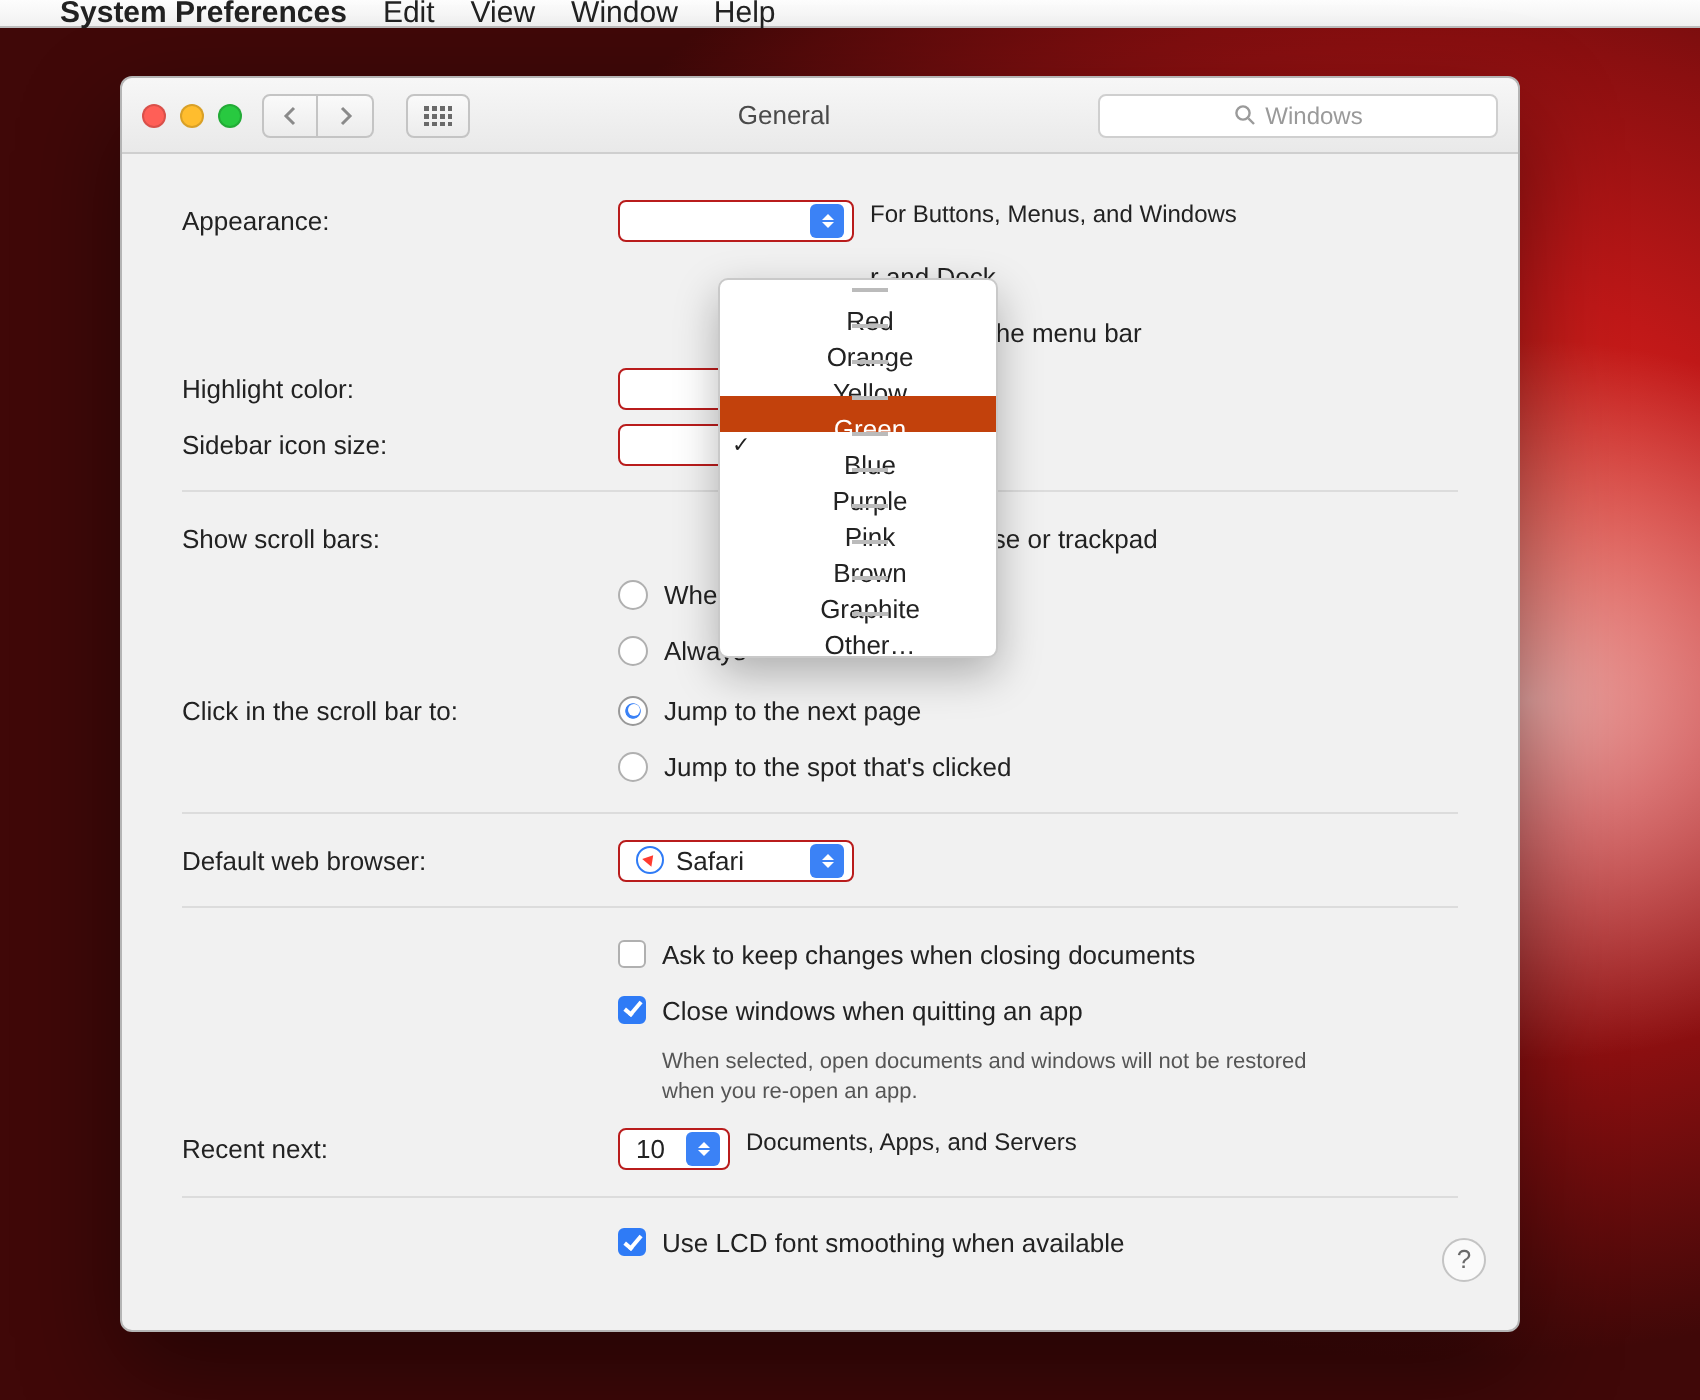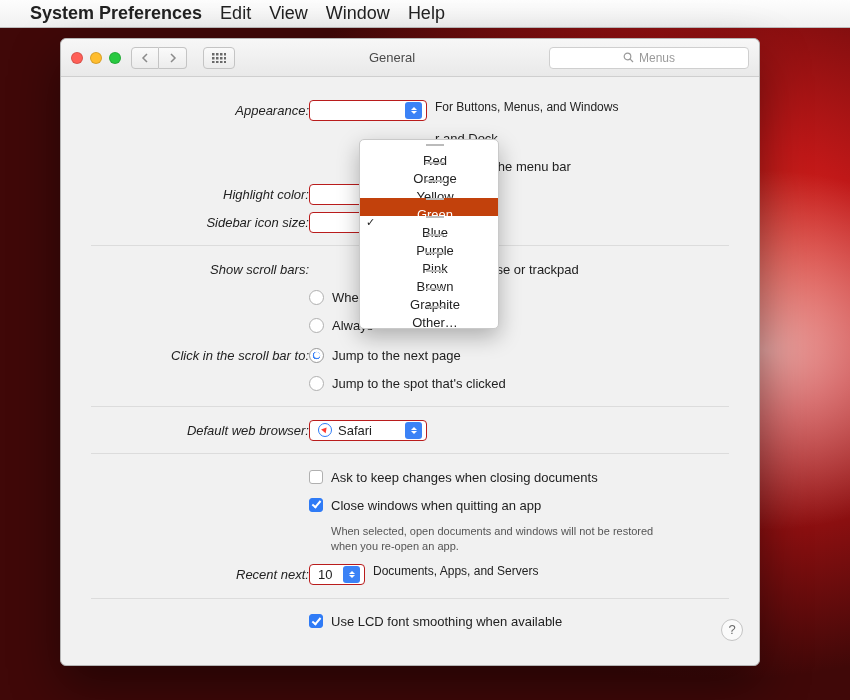--- a/index.html
+++ b/index.html
@@ -7,25 +7,25 @@
   
   .desktop {
     width:850px; height:700px; position:relative;
     background:
       radial-gradient(ellipse 400px 300px at 90% 50%, rgba(255,255,255,0.6), transparent 60%),
       radial-gradient(ellipse 500px 400px at 85% 40%, #e73020 0%, #c01818 35%, #8a0f10 65%, #400808 100%),
       linear-gradient(135deg, #1a0505 0%, #551212 30%, #c43a2a 55%, #fb7f50 75%, #5a1010 100%);
   }
   
   .menubar {
-    position:absolute; top:0; left:0; right:0; height:28px;
+    position:absolute; top:0; left:0; right:0; height:14px;
     background:linear-gradient(#fdfdfd,#f1f1f1);
     border-bottom:1px solid #bdbdbd;
     display:flex; align-items:center; padding:0 12px; gap:18px;
-    font-size:18px;
+    font-size:15px;
   }
   .menubar .apple { font-size:14px; }
   .menubar .appname { font-weight:600; }
   
   .window {
     position:absolute; left:60px; top:38px; width:700px; height:628px;
     background:#f1f1f1;
     border:1px solid #b5b5b5;
     border-radius:6px;
     box-shadow:0 20px 50px rgba(0,0,0,0.45);
@@ -54,21 +54,21 @@
     color:#6a6a6a; margin-left:6px;
   }
   .title { flex:1; text-align:center; font-size:13px; color:#4a4a4a; }
   .searchbox {
     width:200px; height:22px; background:#fff; border:1px solid #cfcfcf; border-radius:4px;
     display:flex; align-items:center; justify-content:center; gap:5px; color:#9a9a9a; font-size:12px;
   }
   
   .content { padding:22px 30px 16px 30px; position:relative; }
   .row { display:flex; align-items:center; margin-bottom:6px; min-height:22px; }
-  .label { width:218px; text-align:right; padding-right:0;font-style:italic; }
+  .label { width:218px; padding-right:0; }
   .field { flex:1; display:flex; gap:8px; }
   .popup {
     min-width:118px; height:21px; background:#fff; border:1px solid #b91c1c;
     border-radius:4px; display:flex; align-items:center; padding:0 4px 0 8px;
     position:relative; font-size:13px;
   }
   .popup.small{min-width:56px;}
   .popup .end {
     margin-left:auto; width:17px; height:17px; background:#3b82f6; border-radius:3px;
     display:flex; flex-direction:column; align-items:center; justify-content:center; gap:1px;
@@ -150,21 +150,21 @@
               <rect x="12" y="8" width="2" height="2"></rect>
             </g>
           </svg>
       </div>
       <div class="title">General</div>
       <div class="searchbox">
         <svg width="11" height="11" viewBox="0 0 11 11">
             <circle cx="4.5" cy="4.5" r="3.3" stroke="#9a9a9a" stroke-width="1.2" fill="none"></circle>
             <line x1="7.2" y1="7.2" x2="10" y2="10" stroke="#9a9a9a" stroke-width="1.2"></line>
           </svg>
-        <span>Menus</span>
+        <span>Windows</span>
       </div>
     </div>
 
     <div class="content">
 
       <div class="row">
         <div class="label">Appearance:</div>
         <div class="field">
           <div class="popup">
               <span></span>

